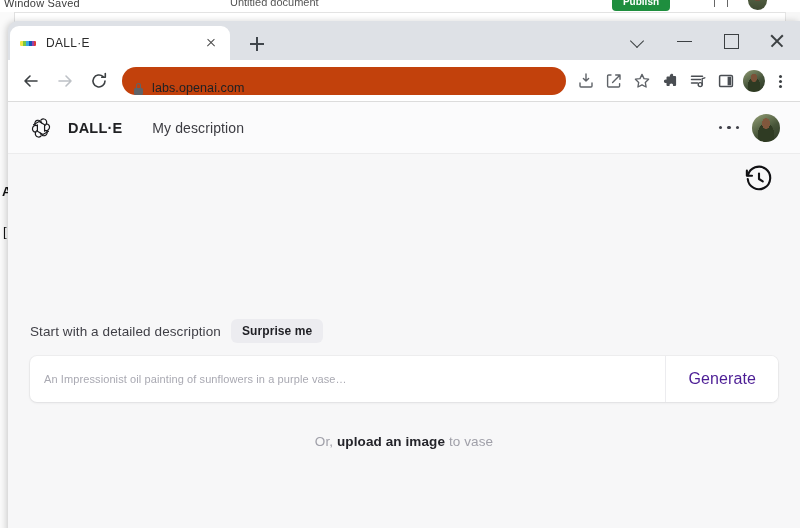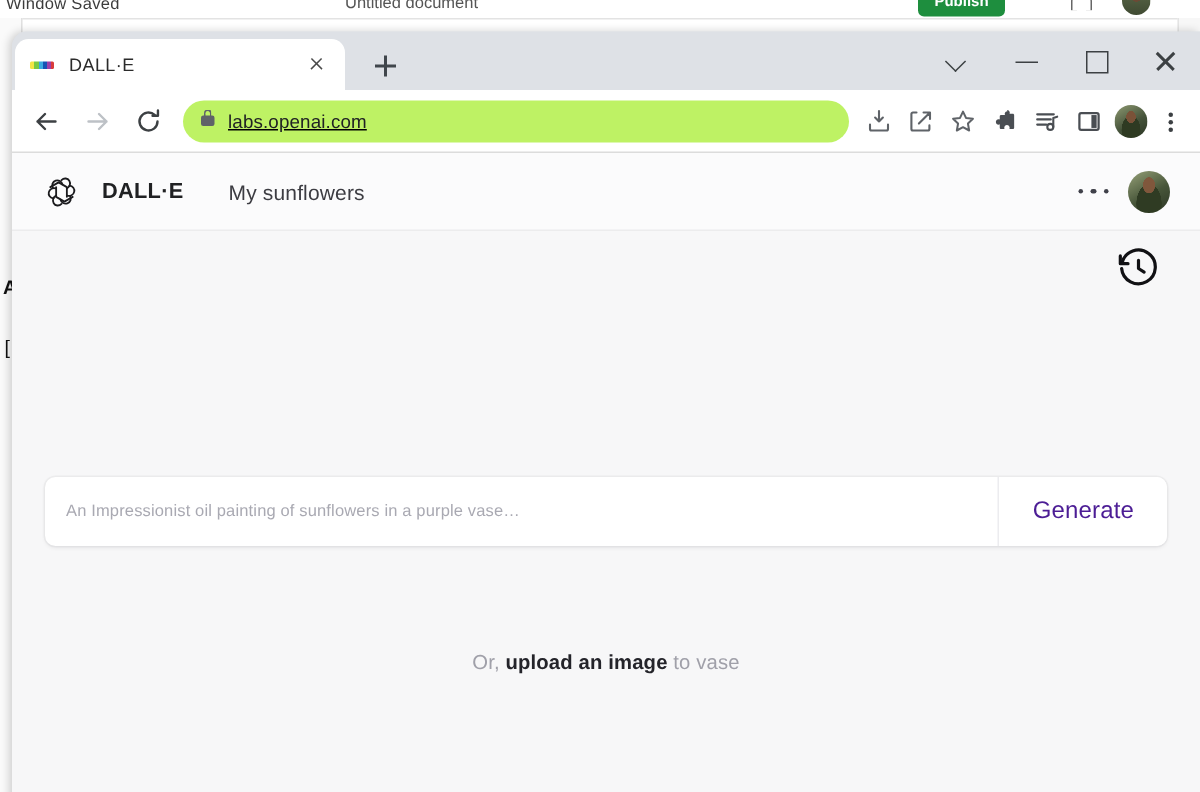--- a/index.html
+++ b/index.html
@@ -265,29 +265,28 @@
     border-radius: 50%;
     flex: 0 0 30px;
     margin-right: 4px;
     cursor: pointer;
   }
   .navbtn svg { position: absolute; left: 5px; top: 5px; }
 
   .omnibox {
     flex: 1;
     height: 28px;
-    background: #bef264;
+    background: #c2410c;
     border-radius: 14px;
     display: flex;
-    align-items: center;
+    align-items: flex-end;
     padding: 0 12px;
     margin: 0 6px 0 4px;
     box-sizing: border-box;
     cursor: text;
-    text-decoration: underline;
   }
   .lock {
     width: 9px; height: 7px;
     background: #5f6368;
     border-radius: 1.5px;
     position: relative;
     margin-right: 9px;
     flex: 0 0 9px;
   }
   .lock::before {
@@ -618,41 +617,45 @@
             <path d="M23 19.2c1.4 2.5.3 5.3-2.2 6.1-2.5.8-5-.6-5.6-3.1"></path>
             <path d="M16 25.8c-2.1 2-5.1 1.6-6.4-.6-1.3-2.2-.4-4.9 1.7-6.1"></path>
             <path d="M9.5 21.2c-2.8-.3-4.5-2.6-3.9-5.1.6-2.5 3.2-3.9 5.7-3.1"></path>
             <path d="M9 12.8c-1.4-2.5-.3-5.3 2.2-6.1 2.5-.8 5 .6 5.6 3.1"></path>
             <path d="M11.6 12.1v7.9l6.8 3.9 6.8-3.9"></path>
             <path d="M20.4 19.9V12l-6.8-3.9-6.8 3.9"></path>
           </g>
         </svg>
       </span>
       <span class="brand">DALL·E</span>
-      <span class="navlink">My sunflowers</span>
+      <span class="navlink">My description</span>
       <span class="hdr-spacer"></span>
       <span class="hdr-dots">
           <i></i>
           <i></i>
           <i></i>
         </span>
       <span class="hdr-avatar"></span>
     </div>
 
     <div class="canvas">
 
       <div class="history-btn">
         <svg width="30" height="30" viewBox="0 0 24 24" fill="none">
           <path d="M3.2 9.1A9 9 0 1 1 3 12" stroke="#111114" stroke-width="1.7" stroke-linecap="round"></path>
           <path d="M2.3 5.3v4.1h4.1" stroke="#111114" stroke-width="1.7" stroke-linecap="round" stroke-linejoin="round"></path>
           <path d="M12 7.6V12l3 1.9" stroke="#111114" stroke-width="1.7" stroke-linecap="round" stroke-linejoin="round"></path>
         </svg>
       </div>
 
       <div class="prompt-area">
+        <div class="prompt-label-row">
+          <span class="prompt-label">Start with a detailed description</span>
+          <button class="surprise">Surprise me</button>
+        </div>
 
         <div class="input-row">
           <input class="prompt-input" type="text" placeholder="An Impressionist oil painting of sunflowers in a purple vase…" style="">
           <span class="divider"></span>
           <button class="generate-btn">Generate</button>
         </div>
       </div>
 
       <div class="upload-row">
         <span>Or, </span><span class="upload-link">upload an image</span><span> to vase</span>

